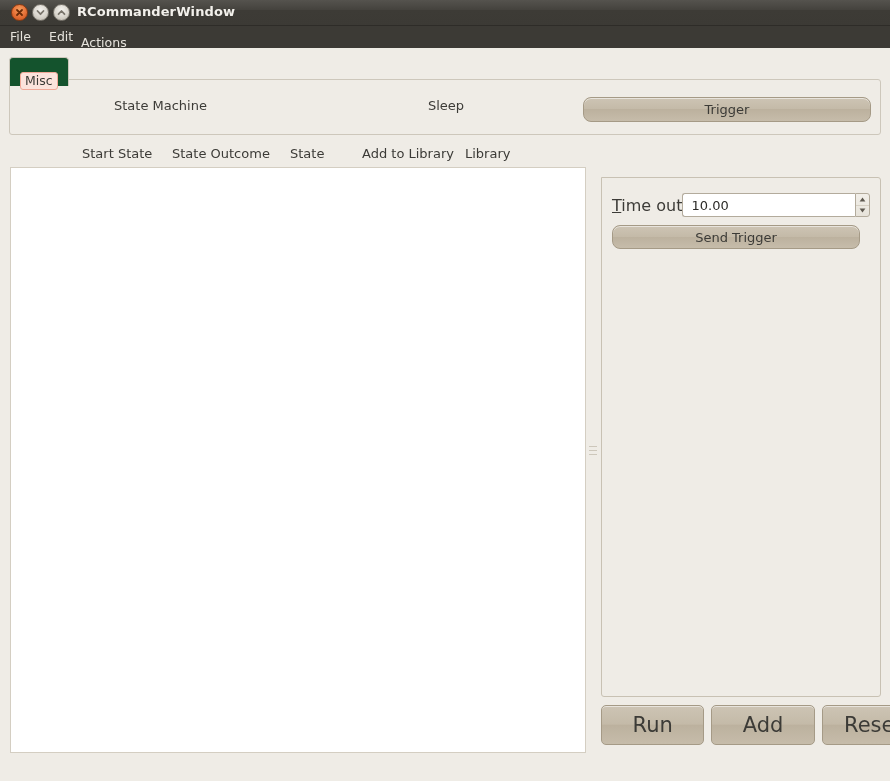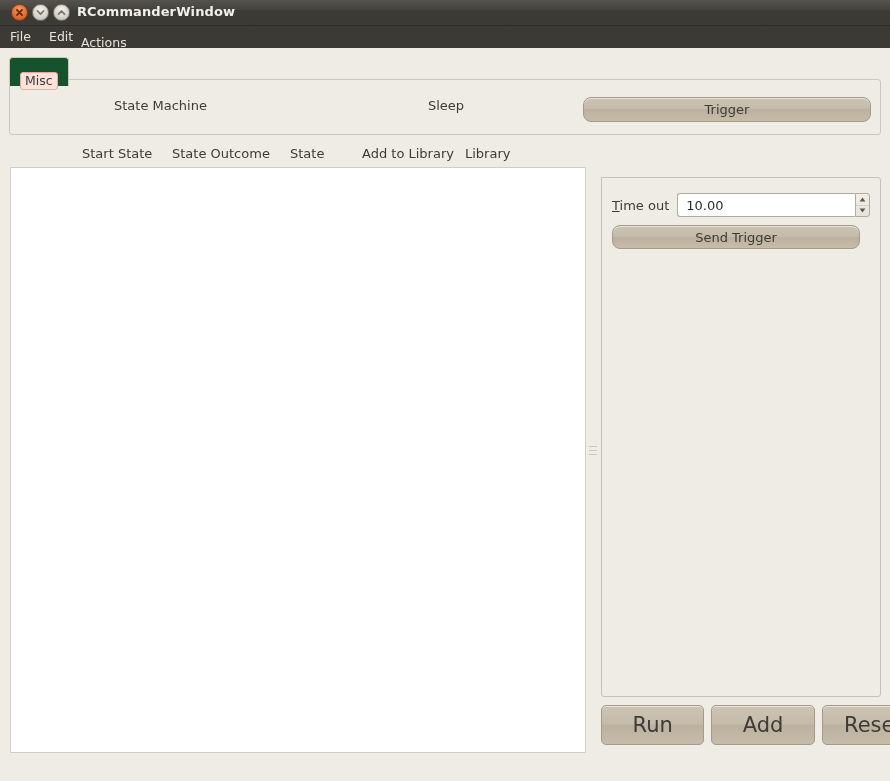--- a/index.html
+++ b/index.html
@@ -240,23 +240,22 @@
 
   
   .fieldrow {
     position: absolute;
     left: 10px; top: 14px;
     width: 258px; height: 26px;
     display: flex;
     align-items: center;
   }
   .fieldlabel {
-    font-size: 13px;
-    color: #3c3b37;
-    margin-right: 8px;
+    font-size: 16px;
+    color: #3c3b37;
     white-space: nowrap;
   }
   .fieldlabel u { text-decoration: underline; }
   .spinbox {
     position: relative;
     flex: 1;
     height: 24px;
     display: flex;
     box-sizing: border-box;
   }

